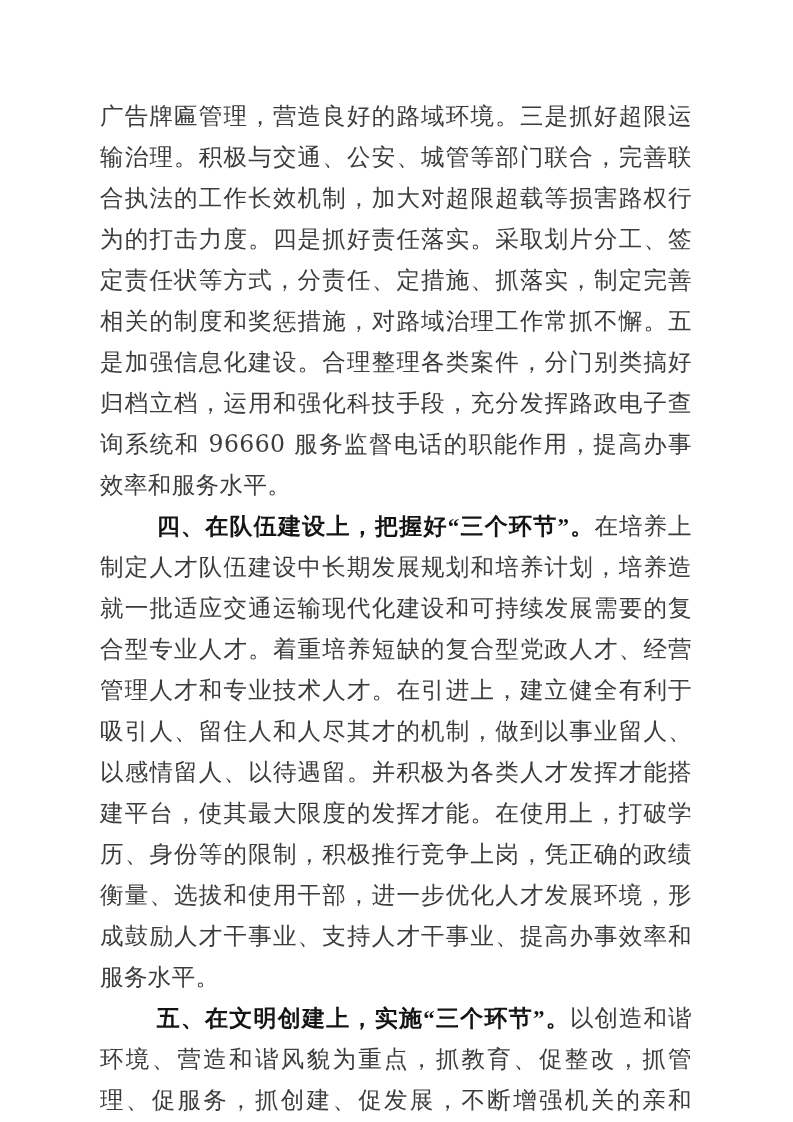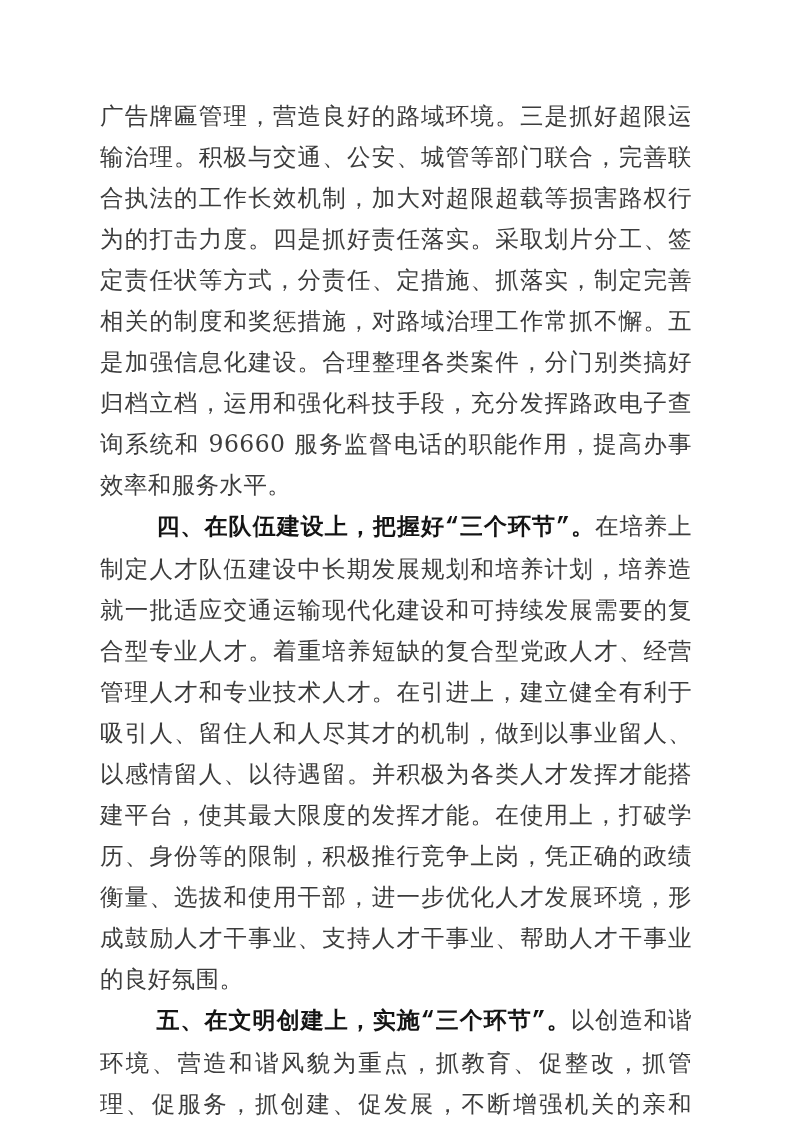--- a/index.html
+++ b/index.html
@@ -53,39 +53,39 @@
   }
 
   
   .indent-spacer {
     display: inline-block;
     width: 56px;
   }
 
   
   .heading-run {
-    font-family: Liberation Mono, monospace;
+    font-family: Liberation Serif, serif;
     font-weight: 700;
     color: #141414;
     letter-spacing: 0.6px;
     font-size: 23px;
   }
 </style>
 </head>
 <body>
 
 <div id="page">
   <div id="text-column">
 
     <p class="para">
       <span>广告牌匾管理，营造良好的路域环境。三是抓好超限运输治理。积极与交通、公安、城管等部门联合，完善联合执法的工作长效机制，加大对超限超载等损害路权行为的打击力度。四是抓好责任落实。采取划片分工、签定责任状等方式，分责任、定措施、抓落实，制定完善相关的制度和奖惩措施，对路域治理工作常抓不懈。五是加强信息化建设。合理整理各类案件，分门别类搞好归档立档，运用和强化科技手段，充分发挥路政电子查询系统和 96660 服务监督电话的职能作用，提高办事效率和服务水平。</span>
     </p>
 
     <p class="para indent">
-      <span class="indent-spacer"></span><span class="heading-run">四、在队伍建设上，把握好“三个环节”。</span><span>在培养上制定人才队伍建设中长期发展规划和培养计划，培养造就一批适应交通运输现代化建设和可持续发展需要的复合型专业人才。着重培养短缺的复合型党政人才、经营管理人才和专业技术人才。在引进上，建立健全有利于吸引人、留住人和人尽其才的机制，做到以事业留人、以感情留人、以待遇留。并积极为各类人才发挥才能搭建平台，使其最大限度的发挥才能。在使用上，打破学历、身份等的限制，积极推行竞争上岗，凭正确的政绩衡量、选拔和使用干部，进一步优化人才发展环境，形成鼓励人才干事业、支持人才干事业、帮助人才干事业的良好氛围。</span>
+      <span class="indent-spacer"></span><span class="heading-run">四、在队伍建设上，把握好“三个环节”。</span><span>在培养上制定人才队伍建设中长期发展规划和培养计划，培养造就一批适应交通运输现代化建设和可持续发展需要的复合型专业人才。着重培养短缺的复合型党政人才、经营管理人才和专业技术人才。在引进上，建立健全有利于吸引人、留住人和人尽其才的机制，做到以事业留人、以感情留人、以待遇留。并积极为各类人才发挥才能搭建平台，使其最大限度的发挥才能。在使用上，打破学历、身份等的限制，积极推行竞争上岗，凭正确的政绩衡量、选拔和使用干部，进一步优化人才发展环境，形成鼓励人才干事业、支持人才干事业、提高办事效率和服务水平。</span>
     </p>
 
     <p class="para indent">
       <span class="indent-spacer"></span><span class="heading-run">五、在文明创建上，实施“三个环节”。</span><span>以创造和谐环境、营造和谐风貌为重点，抓教育、促整改，抓管理、促服务，抓创建、促发展，不断增强机关的亲和力、向心力、凝聚力、创造力、战斗力和感召力，打造廉洁、勤政、务实、</span>
     </p>
 
   </div>
 </div>
 
 </body></html>

